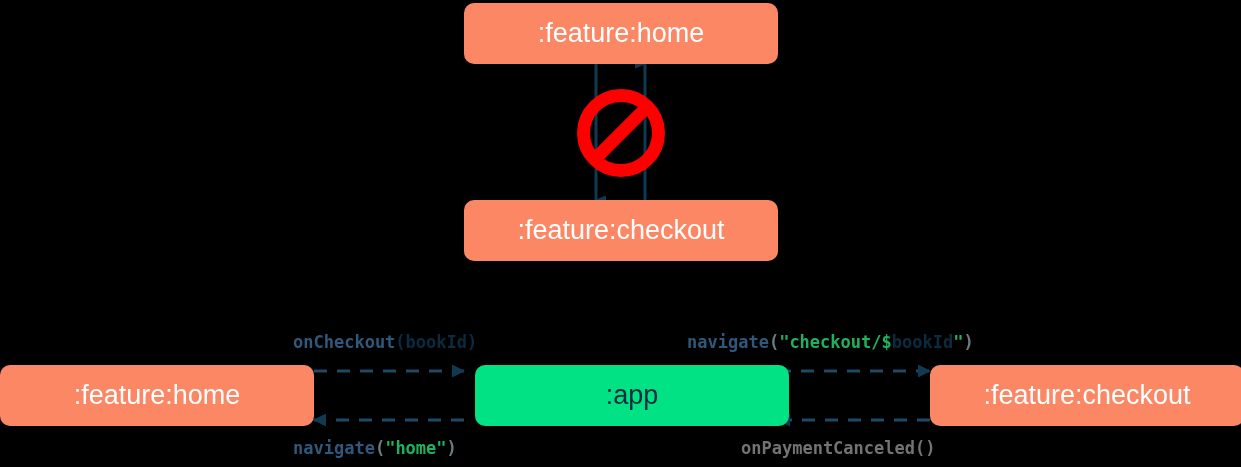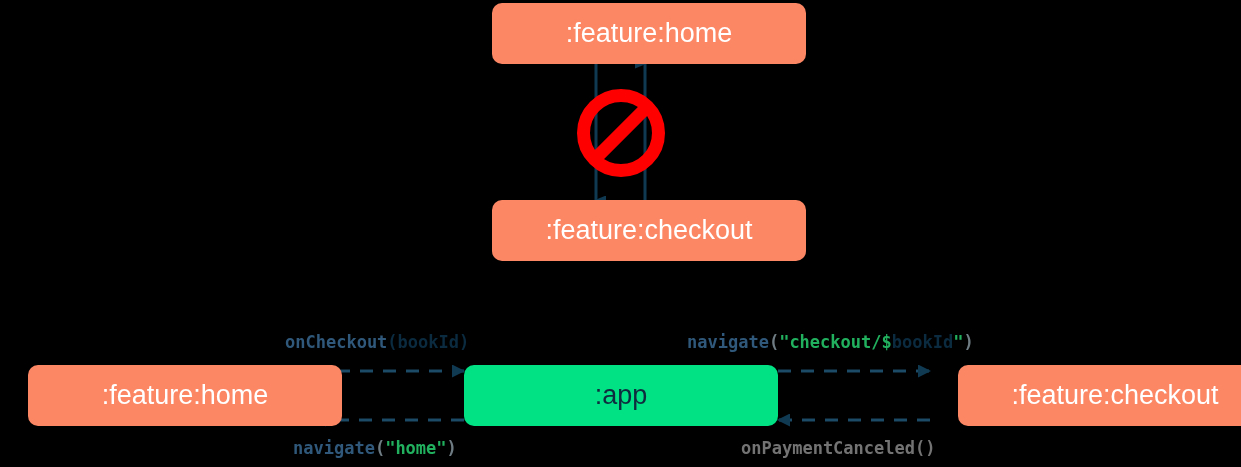--- a/index.html
+++ b/index.html
@@ -30,32 +30,31 @@
     box-sizing: border-box;
     font-family: "Liberation Sans", sans-serif;
     font-size: 27px;
     letter-spacing: 0px;
     white-space: nowrap;
     user-select: none;
   }
   .node-feature {
     background: #FC8765;
     color: #FFFFFF;
-    margin-left: 28px;
   }
   .node-app {
     background: #00E284;
     color: #0F2C3F;
   }
   
   #node-home-top   { left: 464px; top: 3px;   width: 314px; height: 61px; }
   #node-checkout-top { left: 464px; top: 200px; width: 314px; height: 61px; }
   
   #node-home-bottom     { left: 0px;   top: 365px; width: 314px; height: 61px; }
-  #node-app             { left: 464px; top: 365px; width: 314px; height: 61px; }
+  #node-app             { left: 475px; top: 365px; width: 314px; height: 61px; }
   #node-checkout-bottom { left: 930px; top: 365px; width: 314px; height: 61px; }
 
   svg.edges {
     position: absolute;
     left: 0; top: 0;
     width: 1241px;
     height: 467px;
     overflow: visible;
     pointer-events: none;
   }
@@ -68,21 +67,21 @@
     white-space: nowrap;
     user-select: none;
     letter-spacing: 0px;
   }
   .tok-fn    { color: #2F587A; }
   .tok-id    { color: #0B2B40; }
   .tok-punct { color: #6E7B82; }
   .tok-str   { color: #21B15E; }
   .tok-plain { color: #737373; }
 
-  #label-oncheckout      { left: 285px; top: 332px; }
+  #label-oncheckout      { left: 293px; top: 332px; }
   #label-navigate-checkout { left: 687px; top: 332px; }
   #label-navigate-home   { left: 293px; top: 438px; }
   #label-onpaymentcanceled { left: 741px; top: 438px; }
 
   #forbidden-icon {
     position: absolute;
     left: 577px;
     top: 89px;
     width: 88px;
     height: 88px;

